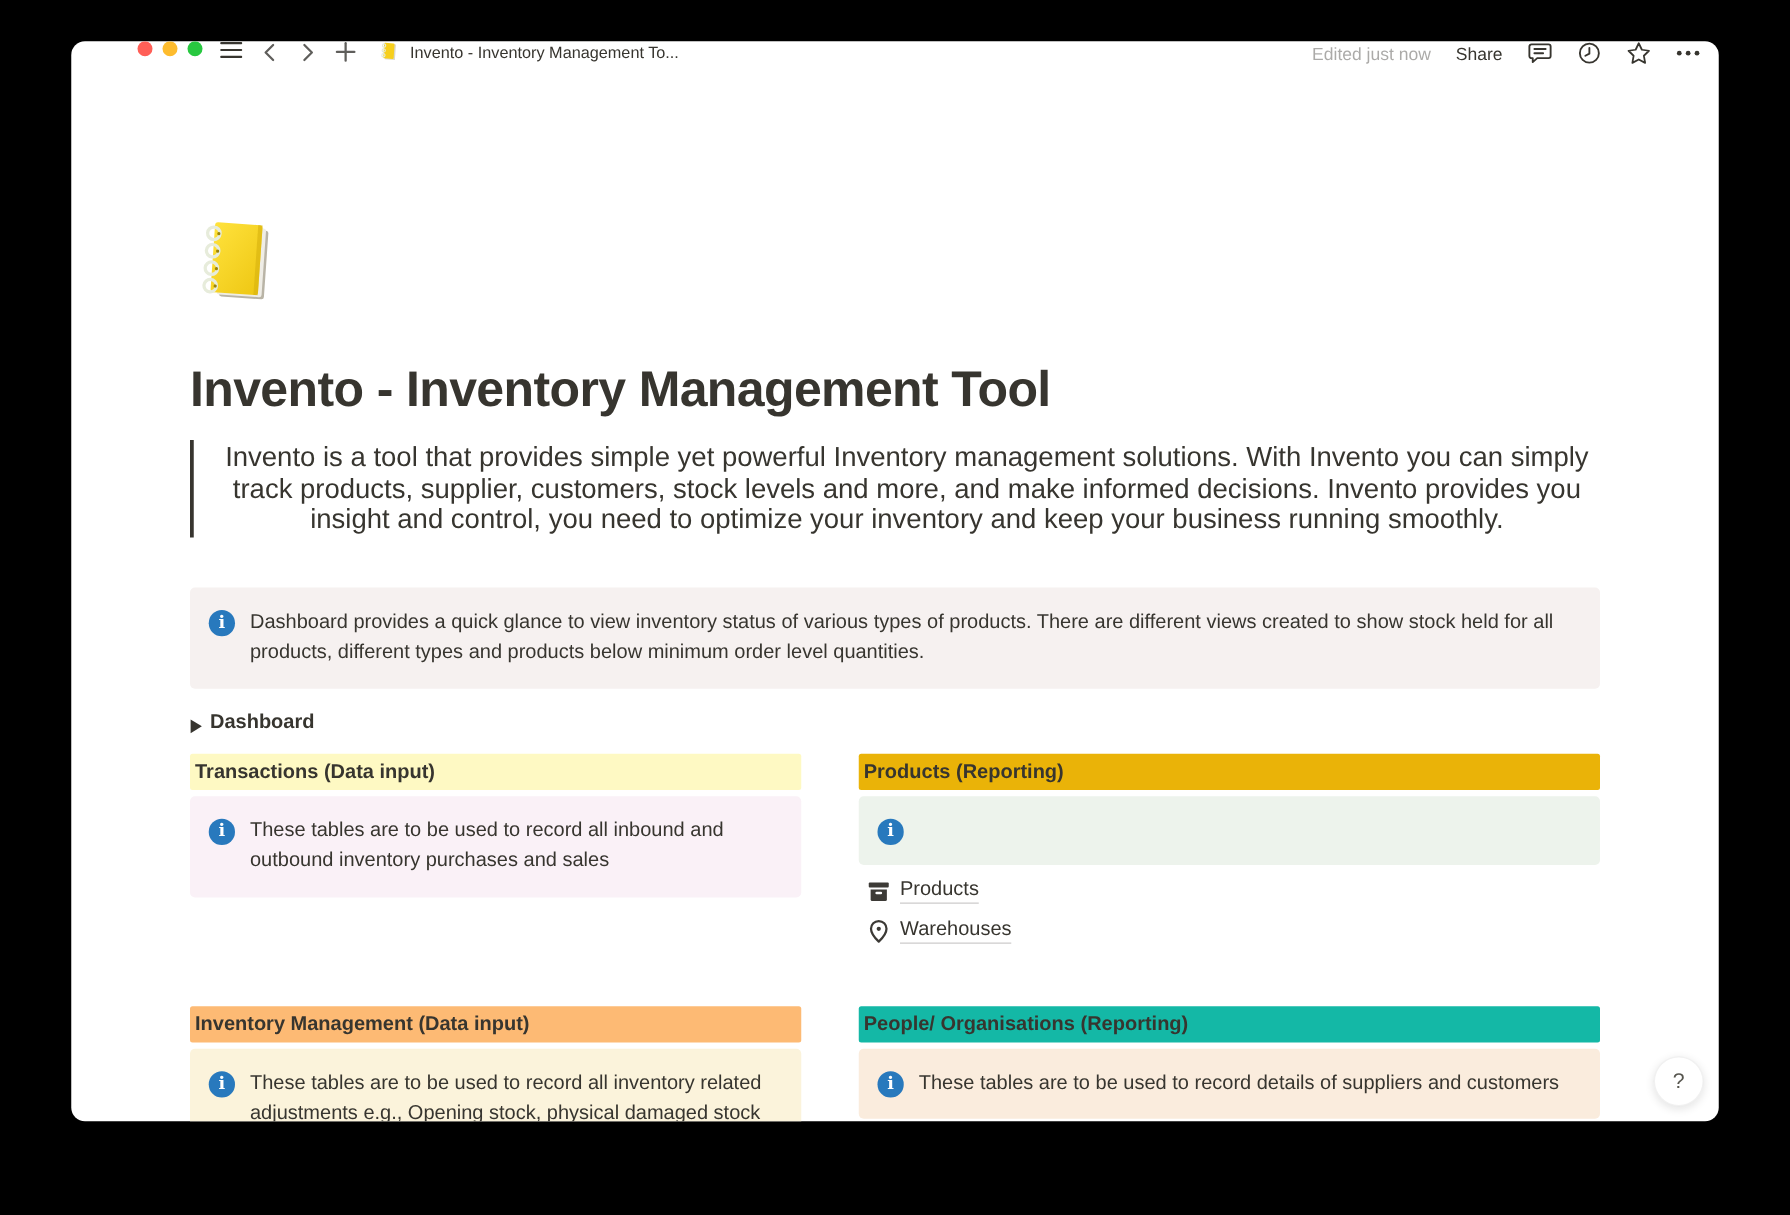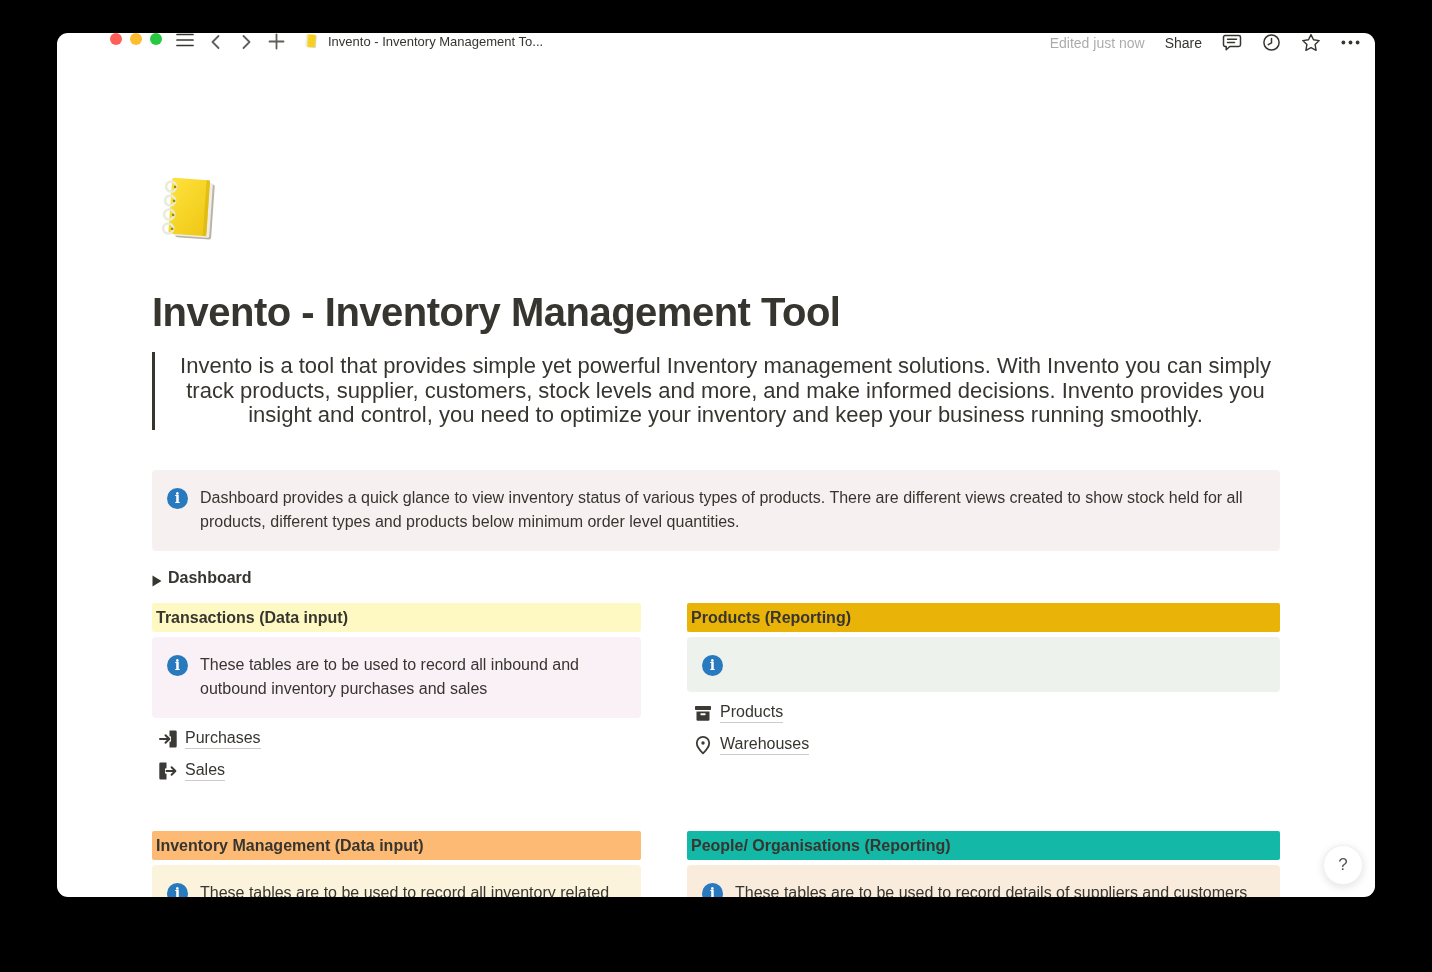--- a/index.html
+++ b/index.html
@@ -189,40 +189,20 @@
     </div>
 
     <div class="grid">
 
       <div>
         <div class="sec-header" style="background-color: #fef9c3;">Transactions (Data input)</div>
         <div class="callout sec-callout" style="background-color: rgb(250, 241, 247);">
           <span class="info-badge" style="background-color: rgb(40, 121, 189);">i</span>
           <span>These tables are to be used to record all inbound and outbound inventory purchases and sales</span>
         </div>
-        <div class="links">
-          <div class="link-row">
-            <svg width="20" height="20" viewBox="0 0 20 20">
-              <path d="M11.5 1.5 h6 a1.2 1.2 0 0 1 1.2 1.2 v14.6 a1.2 1.2 0 0 1 -1.2 1.2 h-6 z" fill="#3c3a36"></path>
-              <line x1="1.5" y1="10" x2="13" y2="10" stroke="#fff" stroke-width="5.2"></line>
-              <line x1="2" y1="10" x2="11" y2="10" stroke="#3c3a36" stroke-width="2" stroke-linecap="round"></line>
-              <polyline points="7.5,6.2 11.3,10 7.5,13.8" fill="none" stroke="#3c3a36" stroke-width="2" stroke-linecap="round" stroke-linejoin="round"></polyline>
-            </svg>
-            <span class="link-label">Purchases</span>
-          </div>
-          <div class="link-row">
-            <svg width="20" height="20" viewBox="0 0 20 20">
-              <path d="M2.5 1.5 h6 v17 h-6 a1.2 1.2 0 0 1 -1.2 -1.2 v-14.6 a1.2 1.2 0 0 1 1.2 -1.2 z" fill="#3c3a36"></path>
-              <line x1="7" y1="10" x2="18.5" y2="10" stroke="#fff" stroke-width="5.2"></line>
-              <line x1="8.5" y1="10" x2="17" y2="10" stroke="#3c3a36" stroke-width="2" stroke-linecap="round"></line>
-              <polyline points="13.6,6.2 17.4,10 13.6,13.8" fill="none" stroke="#3c3a36" stroke-width="2" stroke-linecap="round" stroke-linejoin="round"></polyline>
-            </svg>
-            <span class="link-label">Sales</span>
-          </div>
-        </div>
       </div>
 
       <div>
         <div class="sec-header" style="background-color: #eab308;">Products (Reporting)</div>
         <div class="callout sec-callout" style="background-color: rgb(237, 243, 236);">
           <span class="info-badge" style="background-color: rgb(40, 121, 189);">i</span>
         </div>
         <div class="links">
           <div class="link-row">
             <svg width="20" height="20" viewBox="0 0 20 20">

